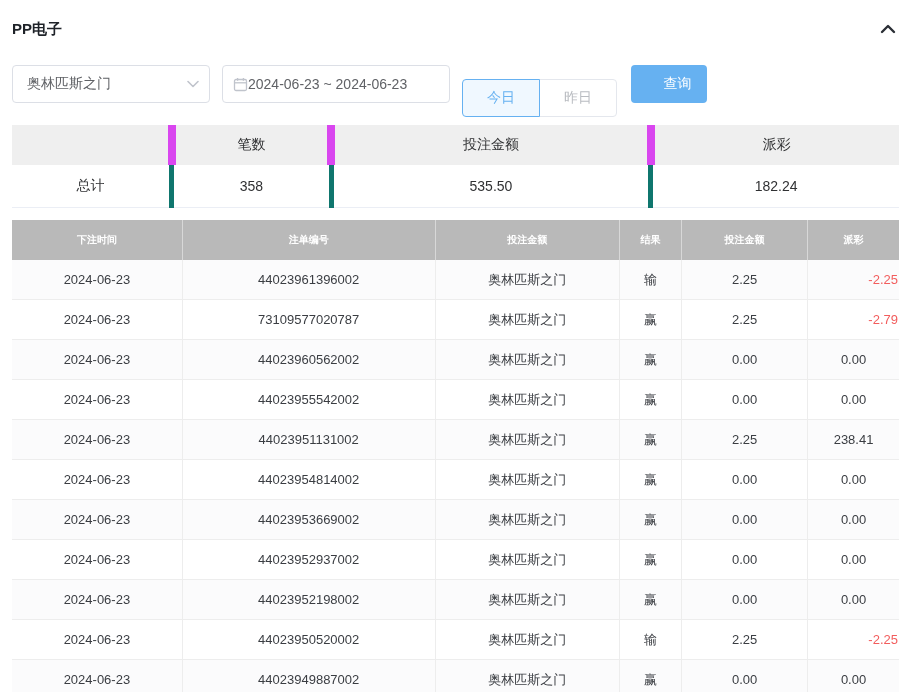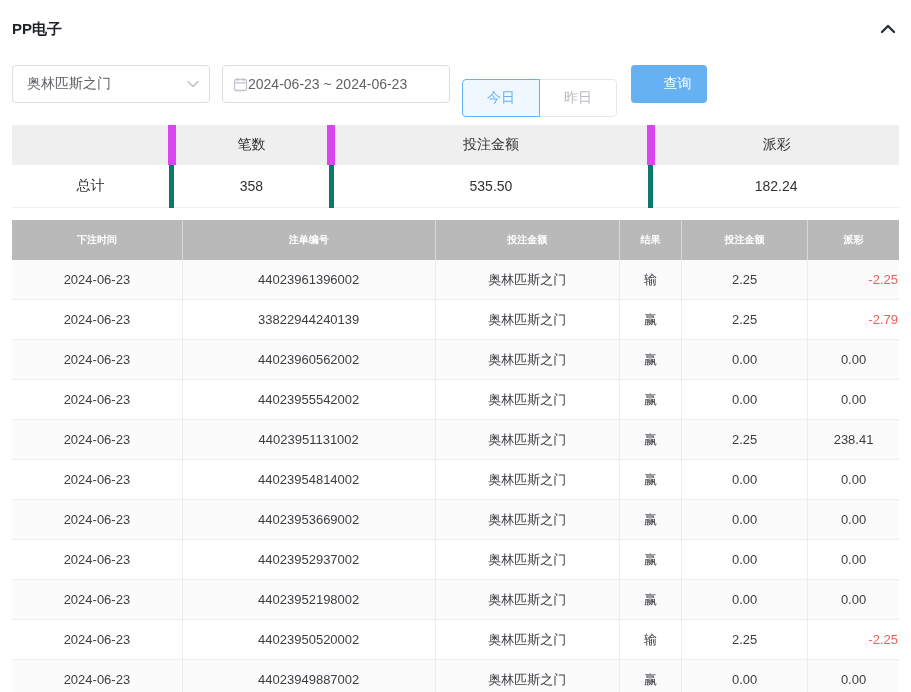--- a/index.html
+++ b/index.html
@@ -187,21 +187,21 @@
         <tr>
           <td>2024-06-23</td>
           <td>44023961396002</td>
           <td>奥林匹斯之门</td>
           <td>输</td>
           <td>2.25</td>
           <td class="neg">-2.25</td>
         </tr>
         <tr>
           <td>2024-06-23</td>
-          <td>33822944240139</td>
+          <td>73109577020787</td>
           <td>奥林匹斯之门</td>
           <td>赢</td>
           <td>2.25</td>
           <td class="neg">-2.79</td>
         </tr>
         <tr>
           <td>2024-06-23</td>
           <td>44023960562002</td>
           <td>奥林匹斯之门</td>
           <td>赢</td>

